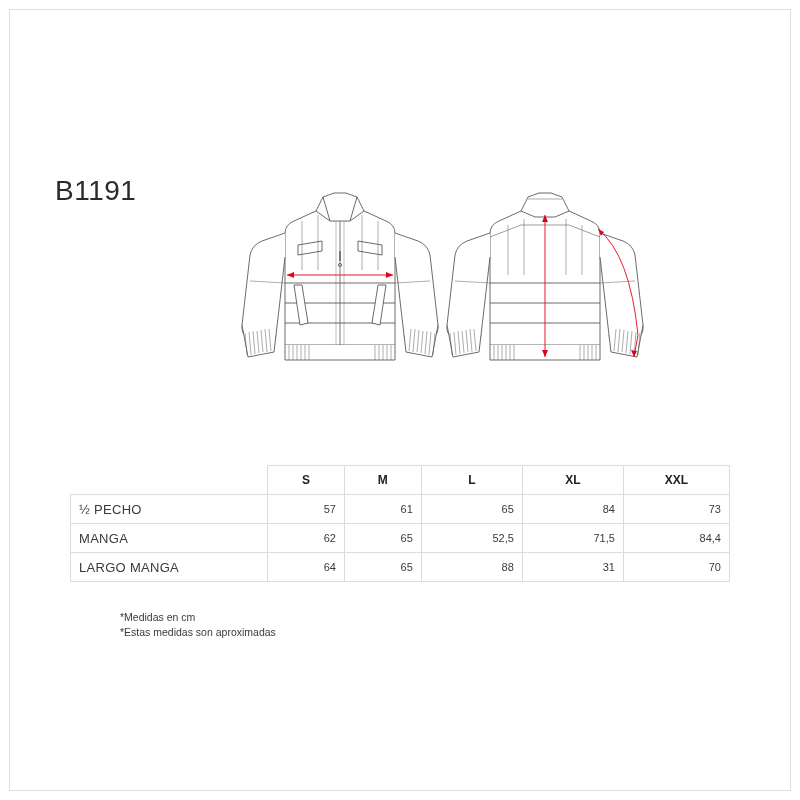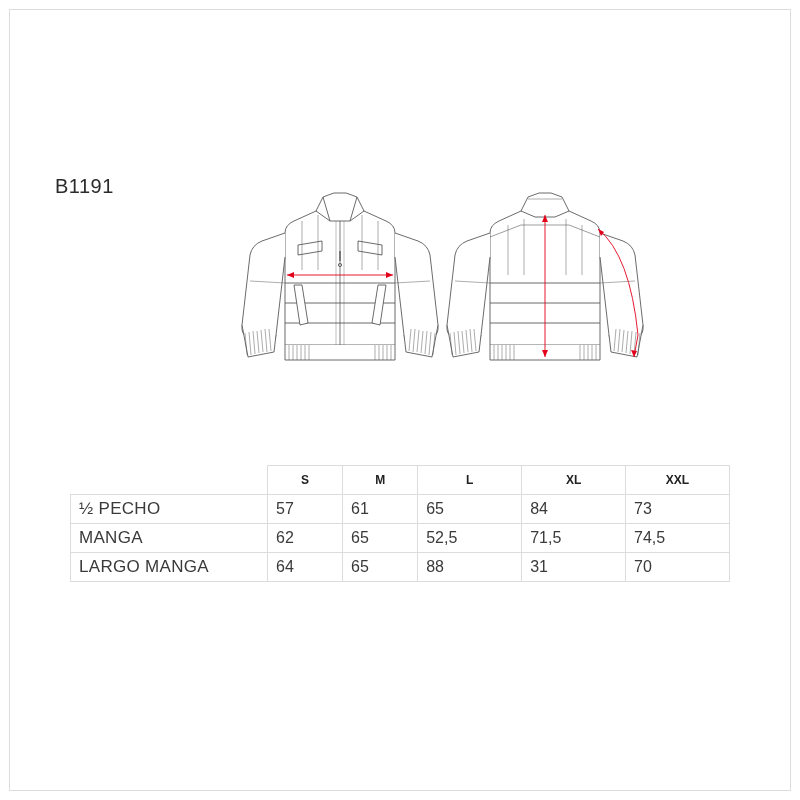--- a/index.html
+++ b/index.html
@@ -22,21 +22,21 @@
     width: 782px;
     height: 782px;
     border: 1px solid #dddddd;
     box-sizing: border-box;
     background: #ffffff;
   }
   .product-code {
     position: absolute;
     left: 45px;
     top: 165px;
-    font-size: 20px;
+    font-size: 28px;
     color: #2b2b2b;
     letter-spacing: 0.5px;
   }
   .illustration {
     position: absolute;
     left: 180px;
     top: 175px;
     width: 480px;
     height: 260px;
   }
@@ -60,27 +60,27 @@
     text-align: center;
     font-size: 12px;
     color: #222222;
   }
   .size-table thead th.corner {
     border-left: 1px solid #ffffff;
     border-top: 1px solid #ffffff;
   }
   .size-table tbody th {
     text-align: left;
-    font-size: 17px;
+    font-size: 13px;
     letter-spacing: 0.3px;
     width: 180px;
   }
   .size-table tbody td {
-    text-align: left;
-    font-size: 16px;
+    text-align: right;
+    font-size: 11px;
   }
   .notes {
     position: absolute;
     left: 110px;
     top: 600px;
     font-size: 10.5px;
     line-height: 15px;
     color: #3a3a3a;
   }
   .notes div { white-space: pre; }
@@ -202,27 +202,31 @@
         <td>65</td>
         <td>84</td>
         <td>73</td>
       </tr>
       <tr>
         <th>MANGA</th>
         <td>62</td>
         <td>65</td>
         <td>52,5</td>
         <td>71,5</td>
-        <td>74,5</td>
+        <td>84,4</td>
       </tr>
       <tr>
         <th>LARGO MANGA</th>
         <td>64</td>
         <td>65</td>
         <td>88</td>
         <td>31</td>
         <td>70</td>
       </tr>
     </tbody>
   </table>
 
+  <div class="notes">
+    <div>*Medidas en cm</div>
+    <div>*Estas medidas son aproximadas</div>
+  </div>
 
 </div>
 
 </body></html>

